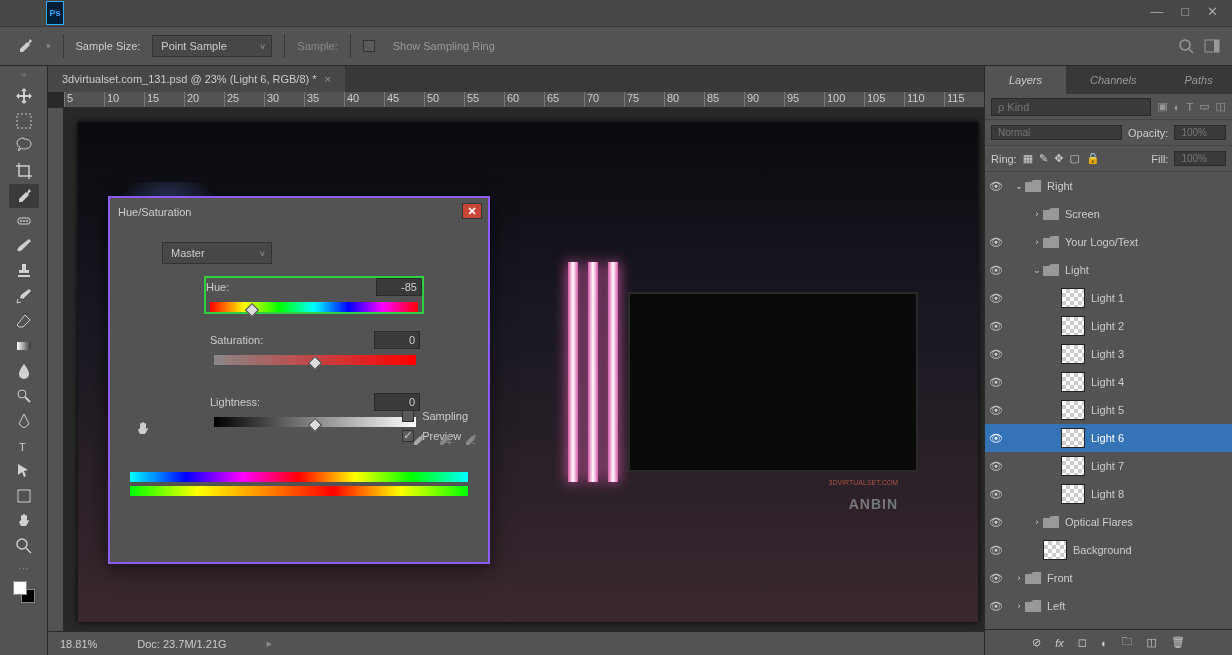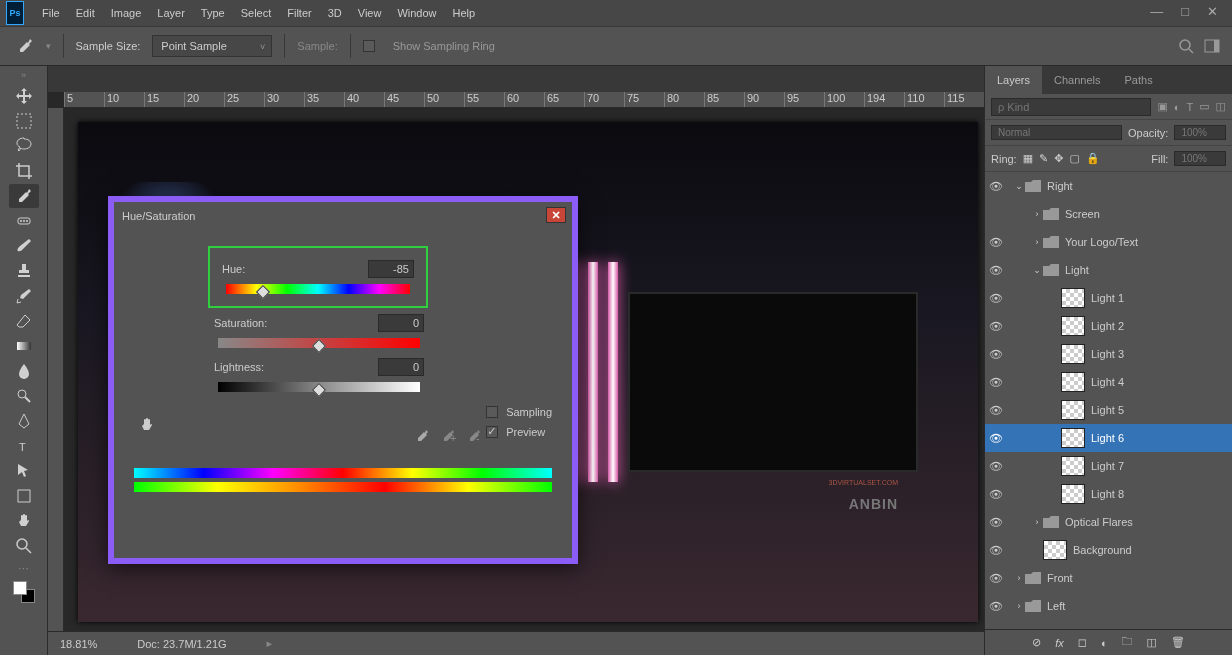--- a/index.html
+++ b/index.html
@@ -1,18 +1,18 @@
 <!DOCTYPE html>
 <html><head>
 <meta charset="utf-8">
 <style>
 * { box-sizing: border-box; margin: 0; padding: 0; font-family: "Segoe UI", Tahoma, sans-serif; font-size: 11px; color: #ccc; user-select: none; }
 body { width: 1232px; height: 655px; background: #474747; overflow: hidden; position: relative; }
 .menubar { position:absolute; left:0; top:0; right:0; height:26px; background:#474747; display:flex; align-items:center; padding-left:6px; }
-.ps-logo { width:18px; height:24px; background:#001e36; border:1px solid #31a8ff; display:flex; align-items:center; justify-content:center; margin-right:10px; }
+.ps-logo { width:18px; height:24px; background:#001e36; border:1px solid #31a8ff; display:flex; align-items:center; justify-content:center; margin-right:10px;margin-left:40px; }
 .ps-logo span { color:#31a8ff; font-weight:bold; font-size:9px; }
 .menubar .item { padding:0 8px; height:26px; line-height:26px; cursor:pointer; }
 .winctrls { position:absolute; right:4px; top:0; display:flex; gap:18px; padding:4px 10px; }
 .winctrls span { font-size:13px; color:#aaa; cursor:pointer; }
 .optbar { position:absolute; left:0; top:26px; right:0; height:40px; background:#535353; border-top:1px solid #383838; border-bottom:1px solid #2a2a2a; display:flex; align-items:center; padding-left:16px; gap:12px; }
 .optbar .sep { width:1px; height:24px; background:#383838; }
 .dropdown { background:#474747; border:1px solid #333; height:22px; padding:0 24px 0 8px; line-height:20px; position:relative; }
 .dropdown::after { content:"˅"; position:absolute; right:6px; top:1px; color:#999; font-size:9px; }
 .checkbox { width:12px; height:12px; border:1px solid #333; background:#5a5a5a; display:inline-block; vertical-align:middle; margin-right:6px; }
 .tabstrip { position:absolute; left:48px; top:66px; right:248px; height:26px; background:#383838; display:flex; }
@@ -28,71 +28,70 @@
 .ruler-h span { flex:0 0 40px; border-left:1px solid #777; padding-left:2px; }
 .ruler-v { position:absolute; left:0; top:16px; bottom:0; width:16px; background:#535353; border-right:1px solid #2a2a2a; }
 .canvas { position:absolute; left:30px; top:30px; width:900px; height:500px; background:linear-gradient(to bottom,#0a0a0f 0%,#1a1822 40%,#2a2028 70%,#3a2830 100%); box-shadow:0 0 6px #000; }
 .stage-screen { position:absolute; right:60px; top:170px; width:290px; height:180px; background:#0a0a0a; border:2px solid #2a2a2a; }
 .stage-light { position:absolute; top:140px; width:10px; height:220px; background:linear-gradient(90deg,#d65aa8,#fff,#d65aa8); box-shadow:0 0 14px #d65aa8; }
 .anbin { position:absolute; right:80px; bottom:110px; color:#777; font-size:14px; font-weight:bold; letter-spacing:1px; }
 .flare { position:absolute; width:140px; height:100px; background:radial-gradient(circle,rgba(200,220,255,0.95) 0%,rgba(100,150,255,0.3) 40%,transparent 70%); }
 .statusbar { position:absolute; left:48px; bottom:0; right:248px; height:24px; background:#535353; display:flex; align-items:center; padding:0 12px; gap:40px; border-top:1px solid #2a2a2a; }
 .rpanel { position:absolute; right:0; top:66px; width:248px; bottom:0; background:#535353; border-left:1px solid #2a2a2a; }
 .ptabs { height:28px; background:#383838; display:flex; }
-.ptab { padding:0 12px; line-height:28px; color:#999; cursor:pointer; }
+.ptab { padding:0 24px; line-height:28px; color:#999; cursor:pointer;font-style:italic; }
 .ptab.active { background:#535353; color:#ccc; }
 .lfilter { height:26px; display:flex; align-items:center; padding:0 6px; gap:6px; border-bottom:1px solid #444; }
 .lfilter input { flex:1; background:#3a3a3a; border:1px solid #2a2a2a; height:18px; padding:0 6px; color:#aaa; outline:none; }
 .lopts { height:26px; display:flex; align-items:center; padding:0 6px; gap:6px; color:#777; border-bottom:1px solid #444; }
 .lopts .dd { background:#3a3a3a; border:1px solid #2a2a2a; padding:1px 18px 1px 6px; position:relative; color:#777; font-size:10px; }
 .layers { overflow-y:auto; max-height:490px; }
 .layer { height:28px; display:flex; align-items:center; cursor:pointer; }
 .layer.selected { background:#3473b5; color:#fff; }
 .layer.selected * { color:#fff; }
 .eye { width:22px; text-align:center; }
 .indent { flex:0 0 auto; }
 .twisty { width:12px; text-align:center; font-size:9px; }
 .thumb { width:24px; height:20px; border:1px solid #222; background:repeating-conic-gradient(#ccc 0 25%,#fff 0 50%) 0 0/8px 8px; margin-right:6px; flex:0 0 auto; }
 .folder { width:16px; height:12px; background:#999; margin-right:6px; position:relative; flex:0 0 auto; clip-path:polygon(0 2px,6px 2px,8px 0,16px 0,16px 12px,0 12px); }
 .lbottom { position:absolute; bottom:0; left:0; right:0; height:26px; border-top:1px solid #2a2a2a; display:flex; align-items:center; justify-content:center; gap:14px; color:#999; }
-.dialog { position:absolute; left:108px; top:196px; width:470px; height:368px; background:#535353; border:6px solid #8b5cf6; box-shadow:0 4px 20px rgba(0,0,0,0.6); }
+.dialog { position:absolute; left:108px; top:196px; width:382px; height:368px; background:#535353; border:2px solid #8b5cf6; box-shadow:0 4px 20px rgba(0,0,0,0.6); }
 .dlg-title { height:28px; background:#535353; padding:0 8px; line-height:28px; position:relative; }
 .dlg-close { position:absolute; right:6px; top:5px; width:20px; height:16px; background:#c74637; color:#fff; text-align:center; line-height:14px; border:1px solid #333; font-size:11px; font-weight:bold; }
 .dlg-body { padding:16px 14px; }
 .row { display:flex; align-items:center; margin-bottom:12px; }
 .btn { width:66px; height:24px; border:1px solid #333; border-radius:12px; background:#595959; text-align:center; line-height:22px; cursor:pointer; }
 .dlg-btns { position:absolute; right:14px; top:44px; display:flex; flex-direction:column; gap:10px; }
-.sliderbox { margin-left:56px; margin-bottom:10px; width:300px; }
+.sliderbox { margin-left:56px; margin-bottom:28px; width:300px; }
 .srow { display:flex; align-items:center; justify-content:space-between; margin-bottom:6px; }
 .numinp { width:46px; height:18px; background:#3a3a3a; border:1px solid #2a2a2a; color:#ccc; text-align:right; padding:0 4px; outline:none; }
 .track { height:10px; position:relative; margin:0 4px; }
 .track .handle { position:absolute; bottom:-3px; width:10px; height:10px; background:#ddd; border:1px solid #333; transform:translateX(-50%) rotate(45deg); }
 .huetrack { background:linear-gradient(90deg,#f00,#ff0,#0f0,#0ff,#00f,#f0f,#f00); }
 .sattrack { background:linear-gradient(90deg,#888,#f00); }
 .lighttrack { background:linear-gradient(90deg,#000,#888,#fff); }
-.highlight { border:2px solid #2fd040; padding:12px; margin-bottom:6px; }
+.highlight { border:2px solid #2fd040; padding:0; margin-bottom:17px; }
 .dlg-checks { position:absolute; right:20px; bottom:112px; }
 .dlg-checks .row { margin-bottom:8px; }
 .chk { width:12px; height:12px; border:1px solid #333; background:#5a5a5a; margin-right:8px; position:relative; }
 .chk.on::after { content:"✓"; position:absolute; left:0; top:-2px; font-size:11px; color:#ccc; }
 .eyedrops { position:absolute; left:300px; bottom:114px; display:flex; gap:10px; }
 .eyedrops svg { width:16px; height:16px; fill:#999; }
 .gradbar { position:absolute; left:20px; bottom:76px; right:20px; height:14px; }
 .gradbar div { height:10px; margin-bottom:4px; }
 .hand-ico { position:absolute; left:24px; bottom:120px; width:22px; height:22px; }
 label.lbl { color:#ccc; }
 </style>
 </head>
 <body>
 
 <div class="menubar">
   <div class="ps-logo">
       <span>Ps</span>
     </div>
-  <div id="menu-items"><span class="item">File</span><span class="item">Edit</span><span class="item">Image</span><span class="item">Layer</span><span class="item">Type</span><span class="item">Select</span><span class="item">Filter</span><span class="item">3D</span><span class="item">View</span><span class="item">Window</span><span class="item">Help</span></div>
   <div class="winctrls">
     <span>—</span>
     <span>□</span>
     <span>✕</span>
   </div>
 </div>
 
 <div class="optbar">
   <svg width="18" height="18">
       <path d="M14 2l2 2-3 3 1 1-7 7H4v-3l7-7 1 1z" fill="#ccc"></path>
@@ -228,20 +227,21 @@
       </svg>
     </div>
   <div style="text-align:center;margin-top:4px;color:#888">⋯</div>
   <div style="margin:6px auto;width:22px;height:22px;position:relative">
     <div style="position:absolute;width:14px;height:14px;background:#000;border:1px solid #888;right:0;bottom:0"></div>
     <div style="position:absolute;width:14px;height:14px;background:#fff;border:1px solid #888;left:0;top:0"></div>
   </div>
 </div>
 
 <div class="tabstrip" id="tabstrip">
+    <div class="tab">3dvirtualset.com_131.psd @ 23% (Light 6, RGB/8) *<span class="x">×</span></div>
   </div>
 
 <div class="canvaswrap">
   <div class="ruler-h" id="rulerh">
       <span>5</span>
       <span>10</span>
       <span>15</span>
       <span>20</span>
       <span>25</span>
       <span>30</span>
@@ -252,21 +252,21 @@
       <span>55</span>
       <span>60</span>
       <span>65</span>
       <span>70</span>
       <span>75</span>
       <span>80</span>
       <span>85</span>
       <span>90</span>
       <span>95</span>
       <span>100</span>
-      <span>194</span>
+      <span>105</span>
       <span>110</span>
       <span>115</span>
     </div>
   <div class="ruler-v"></div>
   <div class="canvas">
     <div class="flare" style="left:20px;top:60px"></div>
     <div class="flare" style="left:120px;top:80px;width:80px;height:60px"></div>
     <div class="stage-light" style="right:360px"></div>
     <div class="stage-light" style="right:380px"></div>
     <div class="stage-light" style="right:400px"></div>
@@ -436,20 +436,23 @@
     <span>🗑</span>
   </div>
 </div>
 
 <div class="dialog">
   <div class="dlg-title">
     <span>Hue/Saturation</span>
     <div class="dlg-close">✕</div>
   </div>
   <div class="dlg-body">
+    <div class="row" style="margin-left:38px">
+      <div class="dropdown" style="width:110px">Master</div>
+    </div>
 
     <div class="highlight" style="margin-left:80px;width:220px">
       <div class="srow">
         <label class="lbl">Hue:</label>
         <input class="numinp" value="-85" style="">
       </div>
       <div class="track huetrack">
           <div class="handle" style="left:20%"></div>
         </div>
     </div>

